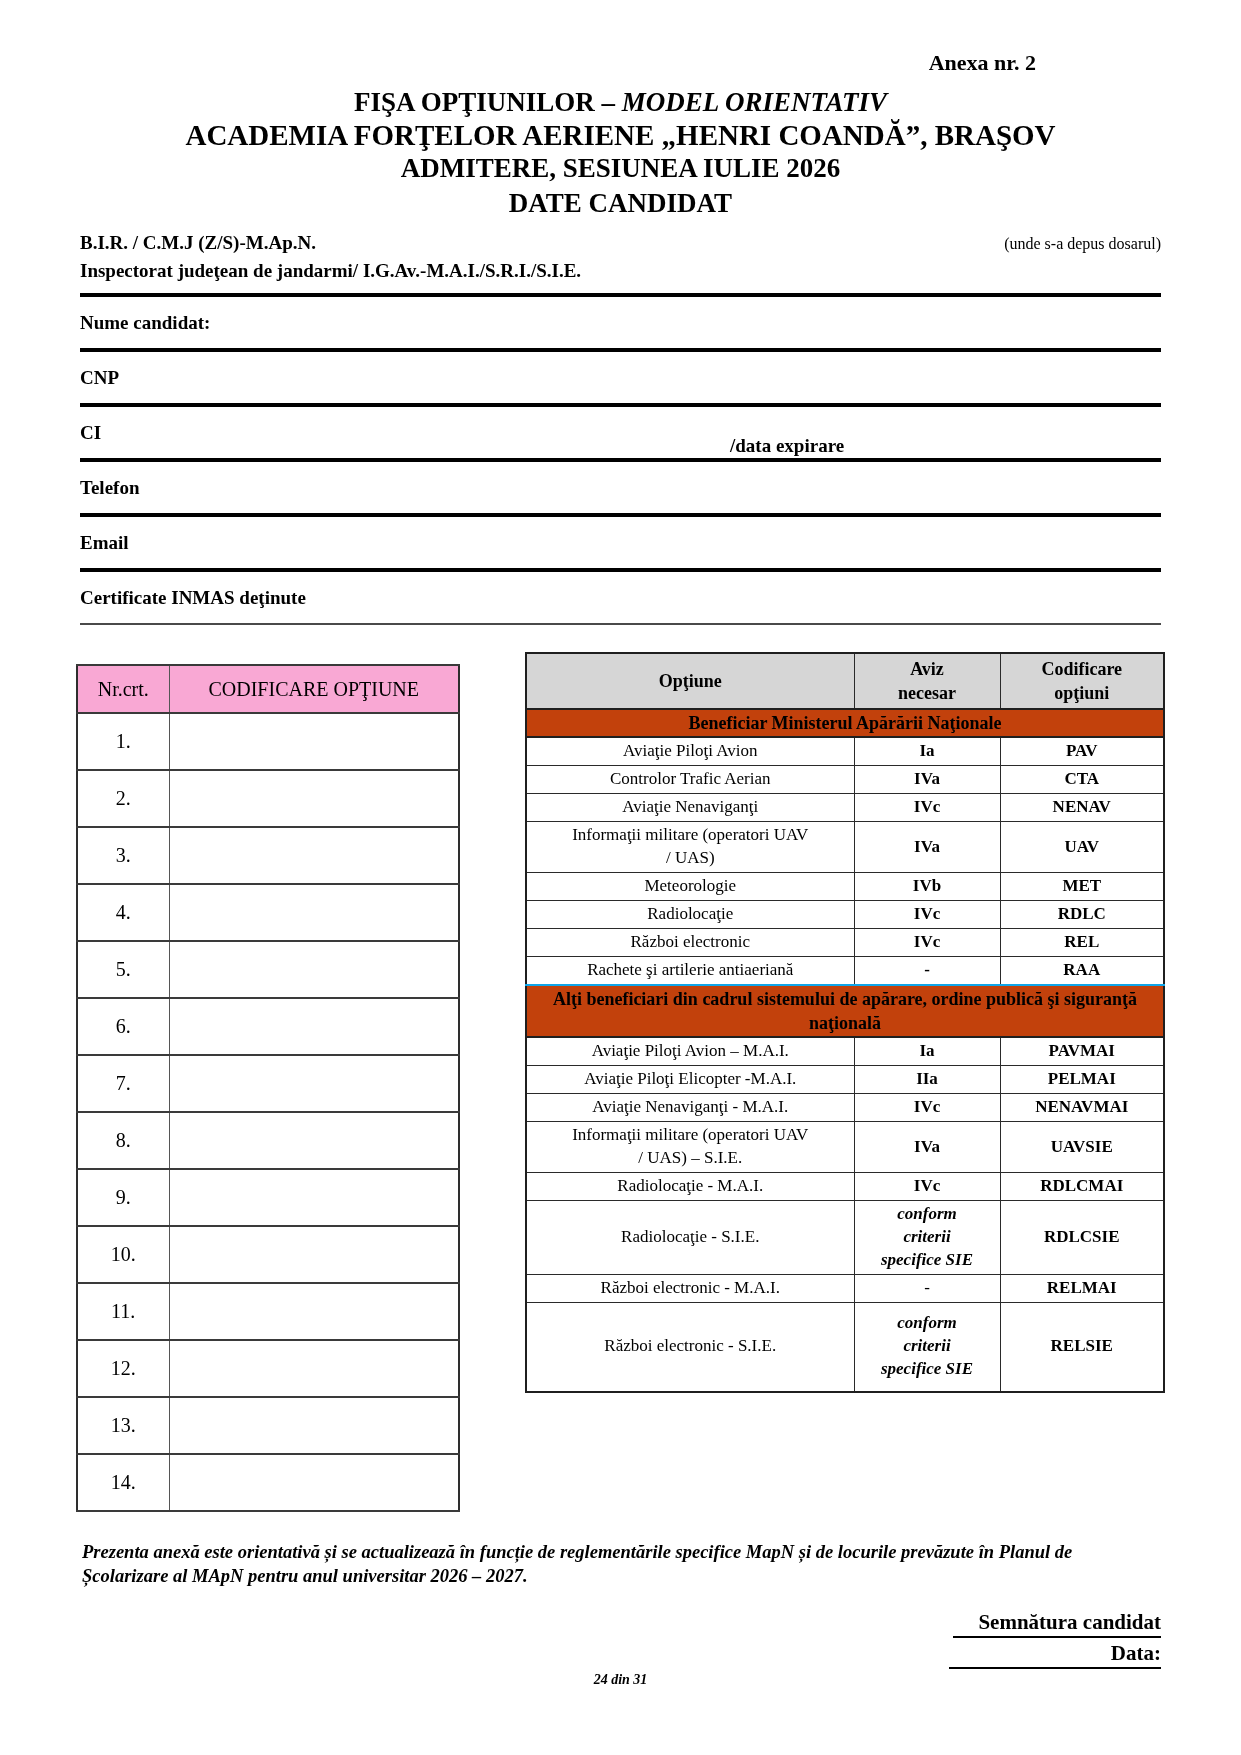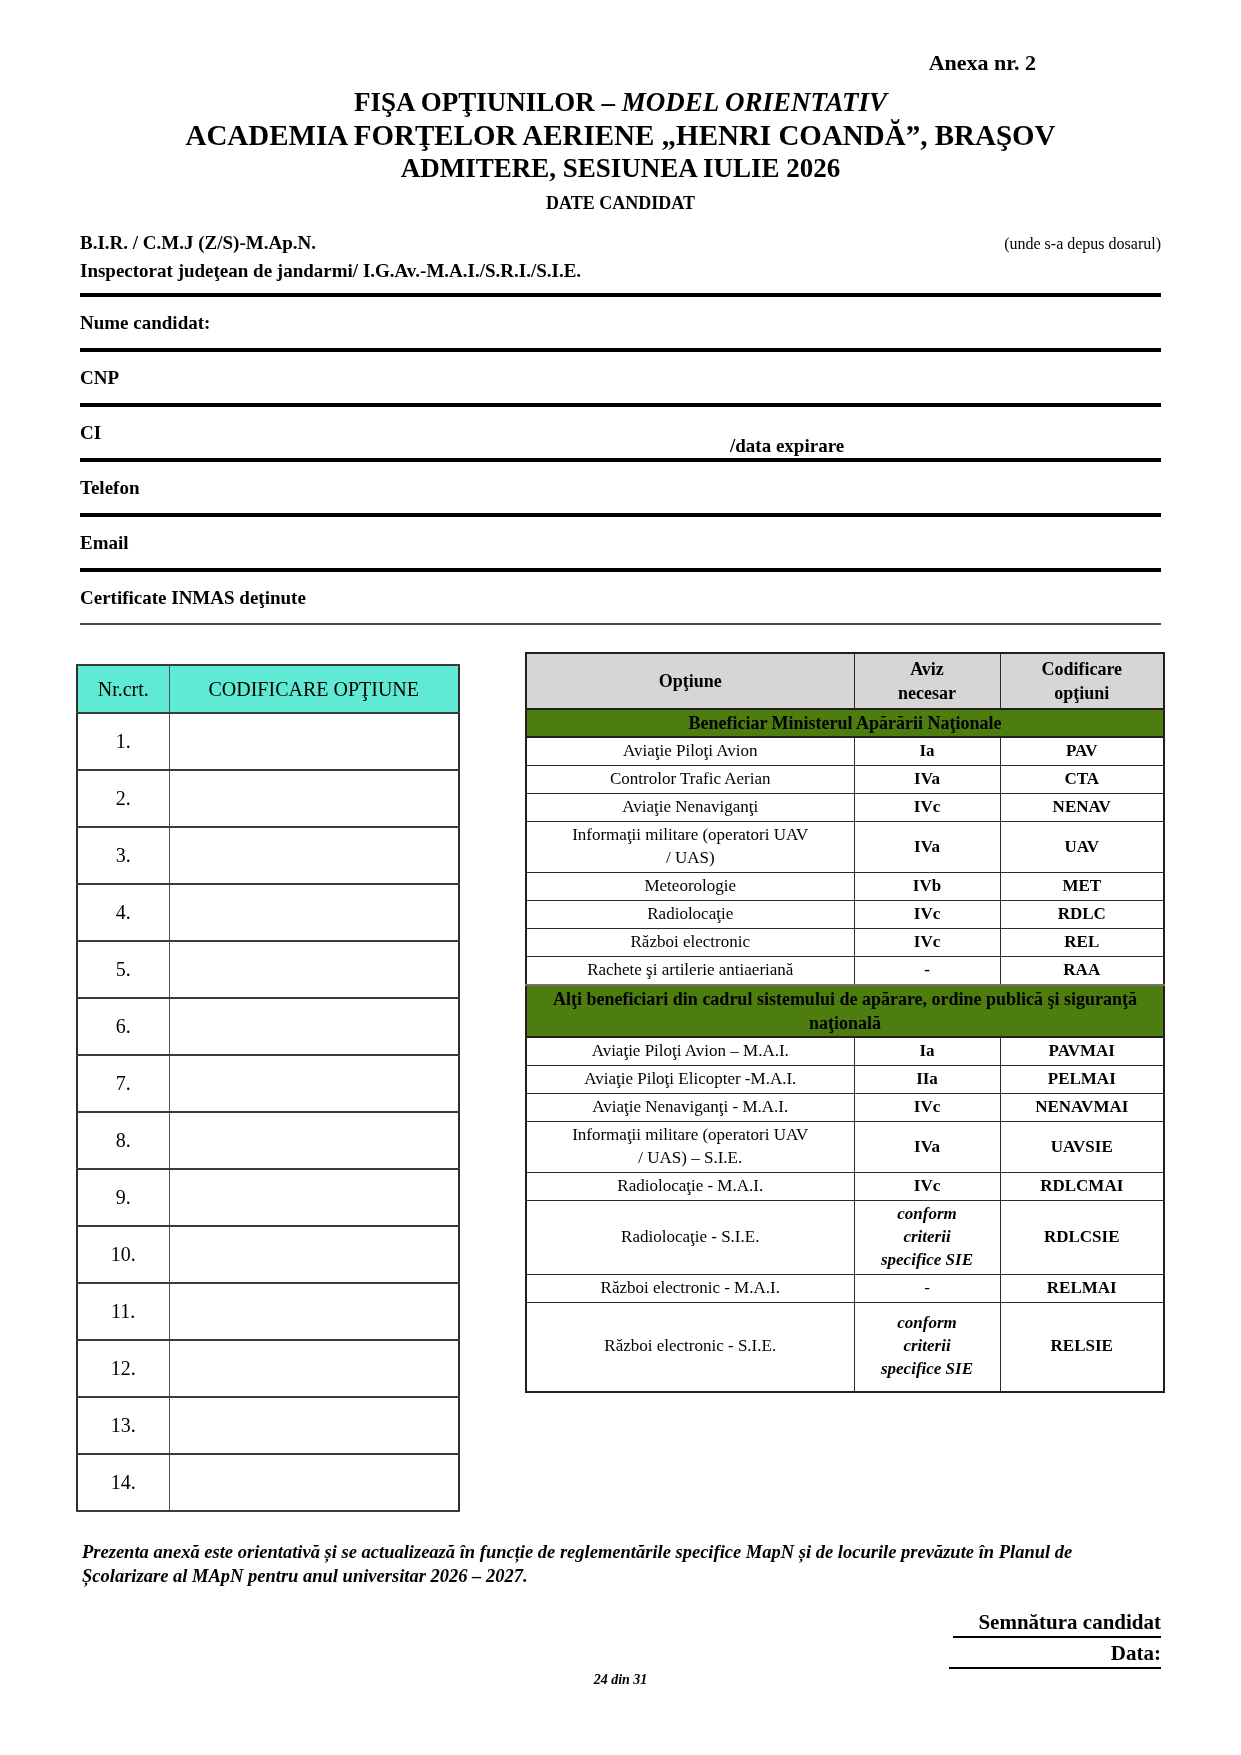--- a/index.html
+++ b/index.html
@@ -9,49 +9,49 @@
     position:relative; overflow:hidden; margin:0 auto;
   }
   
   .annex { margin-top:50px; text-align:right; padding-right:205px;
            font-size:22px; font-weight:bold; }
   .titles { text-align:center; margin-top:10px; line-height:33px; }
   .title-1 { font-size:27px; font-weight:bold; }
   .title-1 .it { font-style:italic; }
   .title-2 { font-size:29px; font-weight:bold; }
   .title-3 { font-size:27px; font-weight:bold; }
-  .title-4 { font-size:18px; font-weight:bold; line-height:24px; margin-top:6px;text-align:center; }
+  .title-4 { font-size:27px; font-weight:bold; line-height:24px; margin-top:6px;text-align:center; }
   
   .content { margin:0 80px; }
   .depo-row { display:flex; justify-content:space-between; align-items:baseline; margin-top:14px; }
   .depo-left { font-size:19px; font-weight:bold; line-height:28px; }
   .depo-hint { font-size:16px; }
   .depo-line2 { font-size:19px; font-weight:bold; line-height:28px; }
   .rule { height:4px; background:#000; border:0; margin:0; margin-top:8px; position:relative; }
   .field { position:relative; }
   .field .lbl { display:block; font-size:19px; font-weight:bold; line-height:26px; margin-top:13px; }
   .field .rule { margin-top:12px; }
   .field .extra { position:absolute; left:650px; top:13px; font-size:19px; font-weight:bold; line-height:26px; }
   .rule.thin { height:2px; background:#4a4a4a; }
   
   .tables { margin:27px 76px 0 76px; display:flex; justify-content:space-between; align-items:flex-start; }
   table { border-collapse:collapse; table-layout:fixed; }
   
   .opt-table { width:384px; margin-top:12px; border:2px solid #2e2e2e; }
   .opt-table th, .opt-table td { border:1px solid #555; border-top:2px solid #3a3a3a; border-bottom:2px solid #3a3a3a; }
-  .opt-table th { font-weight:normal; font-size:20px; height:44px; text-align:center; background:#5eead4; }
+  .opt-table th { font-weight:normal; font-size:20px; height:44px; text-align:center; background:#f9a8d4; }
   .opt-table td { height:53px; font-size:20px; text-align:center; }
   .opt-table .c-num { width:92px; }
   
   .codes-table { width:624px; border:2px solid #1f1f1f; font-size:17px; }
   .codes-table th, .codes-table td { border:1px solid #2a2a2a; text-align:center; vertical-align:middle; padding:2px 6px; line-height:1.35; }
   .codes-table thead th { background:#d6d6d6; font-size:18px; font-weight:bold; height:50px; border-bottom:2px solid #1f1f1f; }
   .codes-table th.col-aviz { padding:2px 26px; }
   .codes-table th.col-cod  { padding:2px 14px; }
-  .codes-table .section td { background:#4d7c0f; font-weight:bold; font-size:18px; border-top:2px solid #737373; border-bottom:2px solid #1f1f1f; padding:1px 8px; }
+  .codes-table .section td { background:#c2410c; font-weight:bold; font-size:18px; border-top:2px solid #0ea5e9; border-bottom:2px solid #1f1f1f; padding:1px 8px; }
   .codes-table td.aviz { font-weight:bold; }
   .codes-table td.aviz.plain { font-weight:normal; }
   .codes-table td.aviz.sie { font-weight:bold; font-style:italic; padding:2px 20px; }
   .codes-table td.code { font-weight:bold; }
   .codes-table td.optname.narrow { padding:2px 44px; }
   .codes-table tr.tall td { height:84px; }
   .col-opt { width:328px; } .col-aviz { width:146px; } .col-cod { width:164px; }
   
   .note { margin:28px 82px 0 82px; width:1040px; font-size:18.5px; font-weight:bold; font-style:italic; line-height:24px; }
   .sig-row { margin:22px 80px 0 80px; display:flex; align-items:flex-end; font-size:21px; font-weight:bold;flex-direction:column; }

